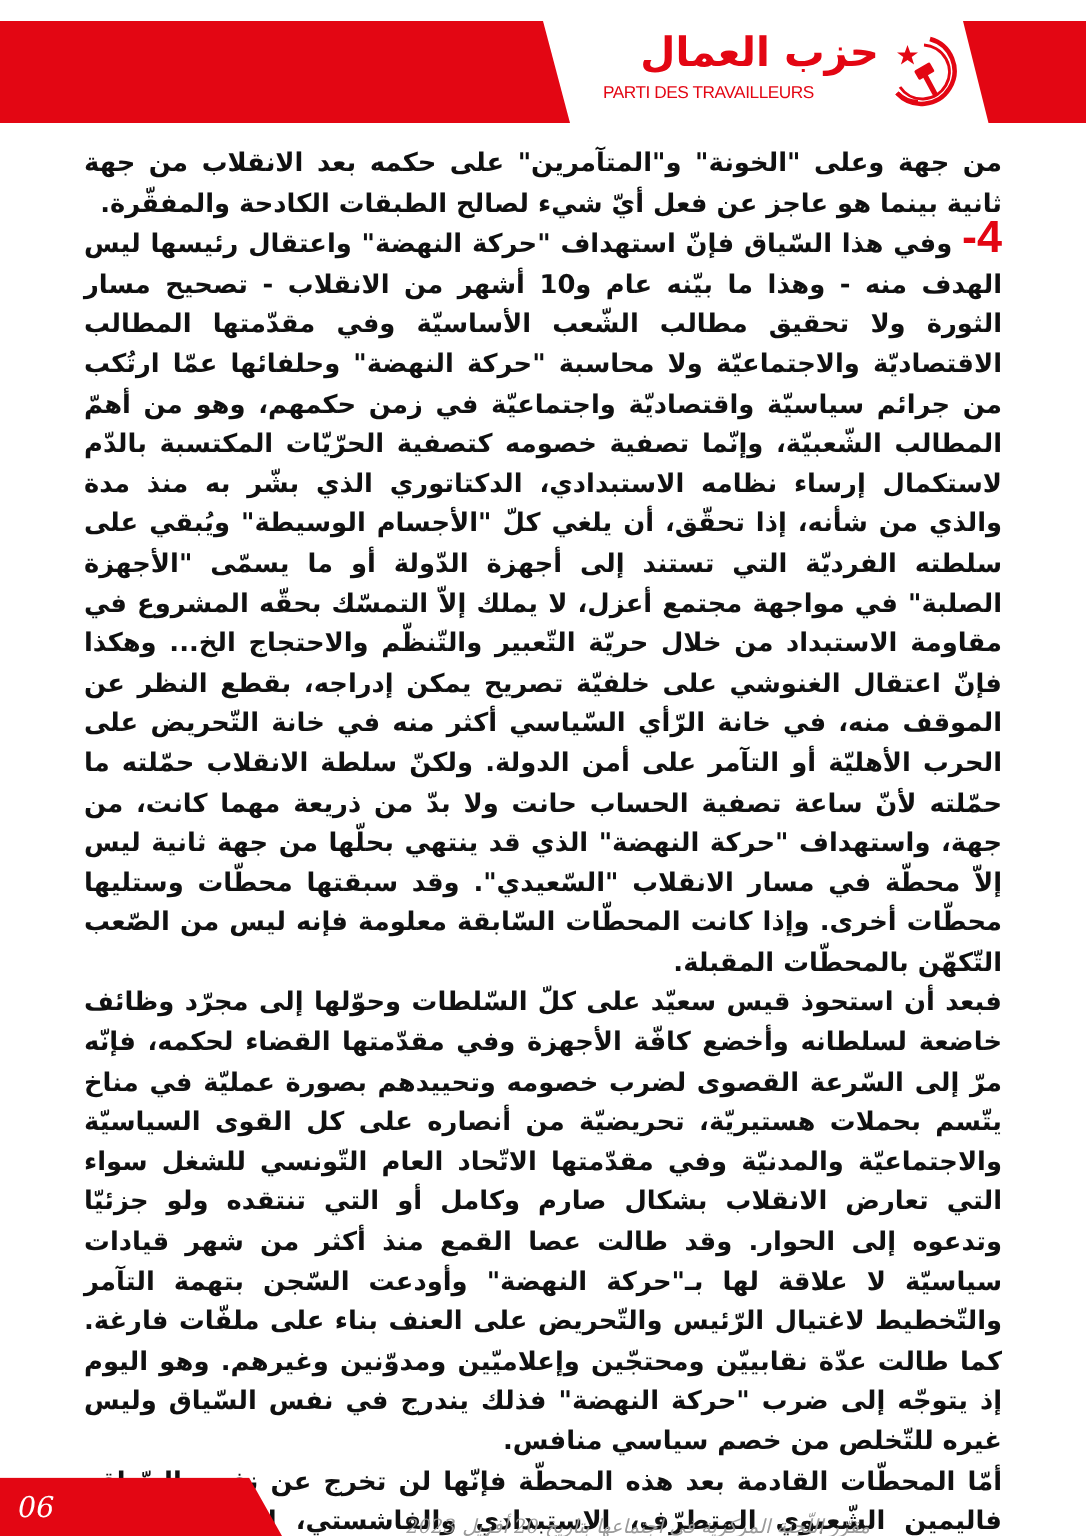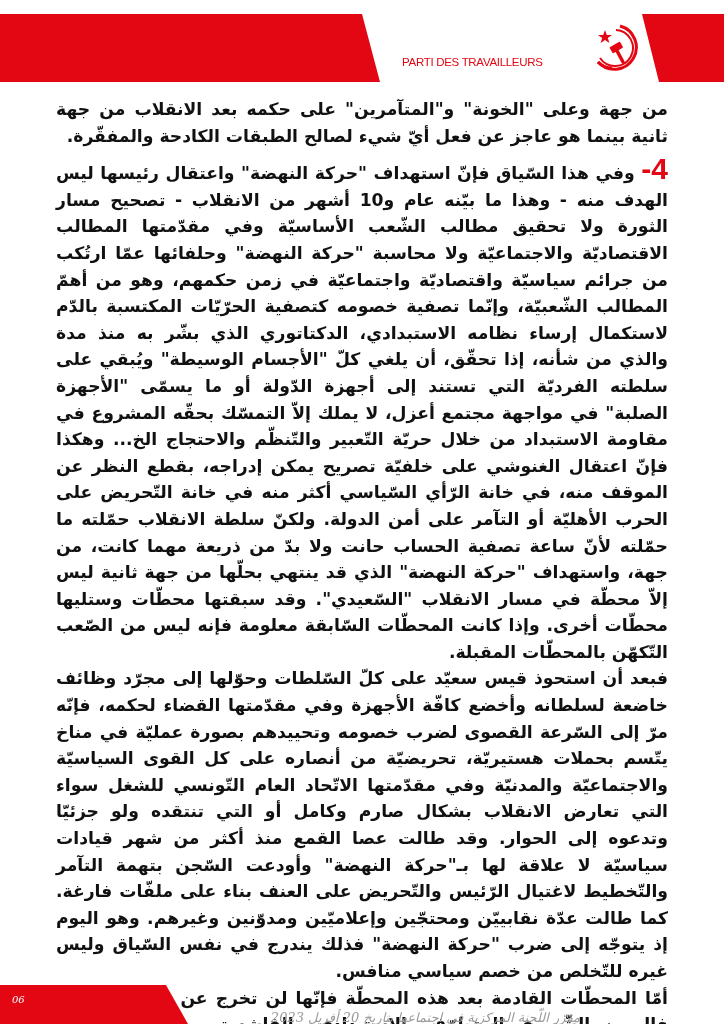--- a/index.html
+++ b/index.html
@@ -5,33 +5,34 @@
   html, body { margin: 0; padding: 0; background: #ffffff; }
   body { width: 724px; height: 1024px; position: relative; overflow: hidden; font-family: "DejaVu Sans", sans-serif; }
   .band-left { position: absolute; left: 0; top: 14px; width: 380px; height: 68px; background: #e30613; clip-path: polygon(0 0, 362px 0, 380px 68px, 0 68px); }
   .band-right { position: absolute; left: 642px; top: 14px; width: 82px; height: 68px; background: #e30613; clip-path: polygon(0 0, 82px 0, 82px 68px, 17px 68px); }
   .logo { position: absolute; left: 400px; top: 18px; width: 240px; height: 62px; }
   .logo-ar { position: absolute; right: 54px; top: 0px; color: #e30613; font-family: "DejaVu Sans", sans-serif; font-weight: bold; font-size: 27px; direction: rtl; line-height: 36px; white-space: nowrap; }
   .logo-fr { position: absolute; left: 2px; top: 38px; color: #e30613; font-family: "Liberation Sans", sans-serif; font-weight: normal; font-size: 11.5px; letter-spacing: -0.3px; white-space: nowrap; }
   .logo-emblem { position: absolute; left: 190px; top: 4px; width: 50px; height: 52px; }
   .content { position: absolute; left: 56px; top: 96px; width: 612px; direction: rtl; text-align: justify; text-align-last: right; font-family: "DejaVu Sans", sans-serif; font-weight: bold; font-size: 17.2px; line-height: 26.6px; color: #111111; }
   .content p { margin: 0; }
-  .content p.gap { margin-top: 10px; }
+  .content p.gap { }
   .num { color: #e30613; font-size: 30px; font-weight: bold; font-family: "Liberation Sans", sans-serif; line-height: 20px; }
   .footer-band { position: absolute; left: 0; top: 985px; width: 188px; height: 39px; background: #e30613; clip-path: polygon(0 0, 166px 0, 188px 39px, 0 39px); }
-  .page-num { position: absolute; left: 12px; top: 994px; color: #ffffff; font-family: "DejaVu Serif", serif; font-style: italic; font-size: 10px; }
+  .page-num { position: absolute; left: 12px; top: 994px; color: #ffffff; font-family: "DejaVu Serif", serif; font-style: italic; font-size: 19px; }
   .footer-caption { position: absolute; left: 320px; top: 993px; width: 260px; direction: rtl; text-align: center; color: #9a9a9a; font-family: "DejaVu Serif", serif; font-style: italic; font-size: 13px; white-space: nowrap; margin-top: 17px; }
 </style>
 </head>
 <body>
 
 <div class="band-left"></div>
 <div class="band-right"></div>
 
 <div class="logo">
+  <div class="logo-ar">حزب العمال</div>
   <div class="logo-fr">PARTI DES TRAVAILLEURS</div>
   <svg class="logo-emblem" viewBox="0 0 50 52">
     <path d="M30 4 A22 22 0 1 1 8 40" fill="none" stroke="#e30613" stroke-width="3"></path>
     <path d="M26 8 A18 18 0 1 1 10 36" fill="none" stroke="#e30613" stroke-width="2"></path>
     <path d="M8 40 Q14 46 22 46" fill="none" stroke="#e30613" stroke-width="3"></path>
     <polygon points="15,8 16.8,13 22,13 17.8,16 19.4,21 15,18 10.6,21 12.2,16 8,13 13.2,13" fill="#e30613"></polygon>
     <rect x="20" y="22" width="12" height="7" rx="1" fill="#e30613" transform="rotate(-30 26 25)"></rect>
     <line x1="26" y1="27" x2="33" y2="40" stroke="#e30613" stroke-width="3.5" stroke-linecap="round"></line>
   </svg>
 </div>

